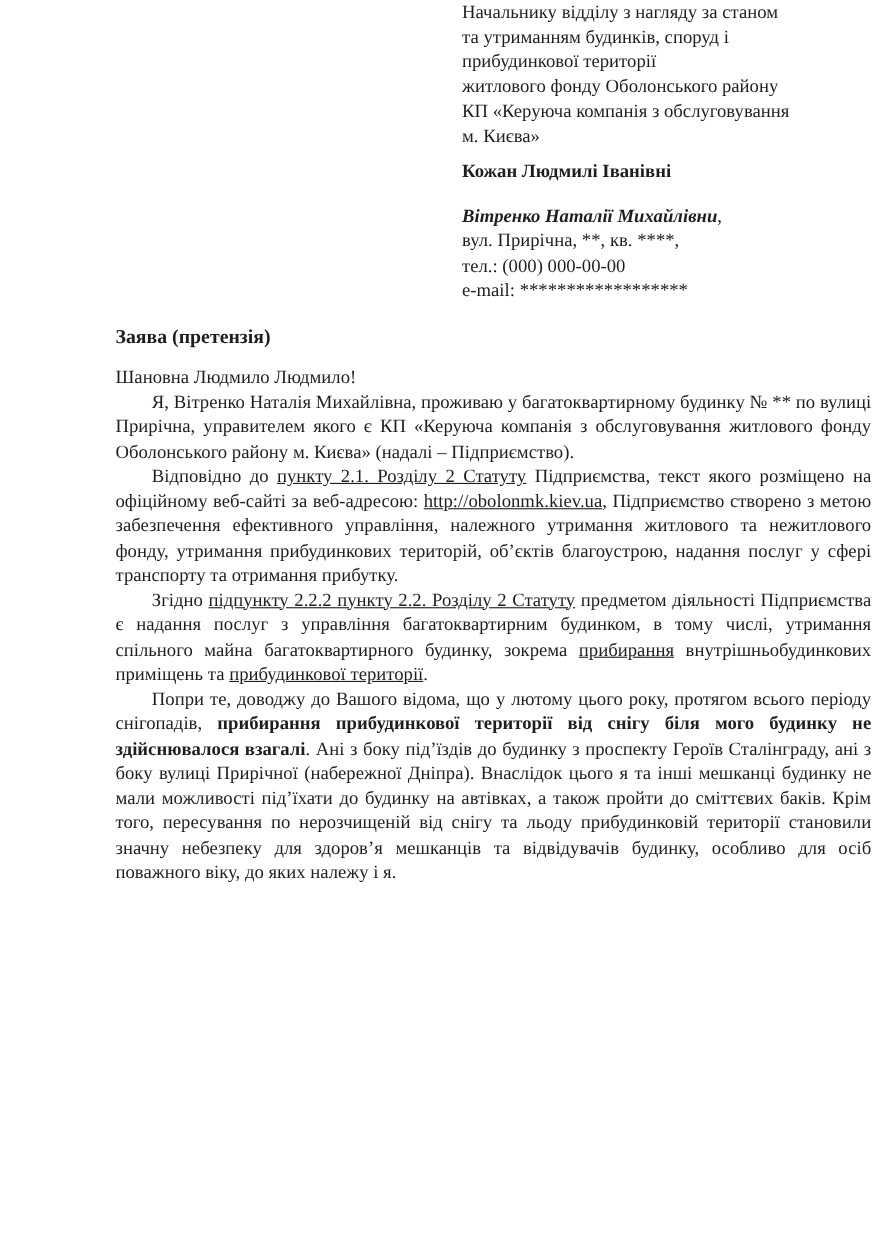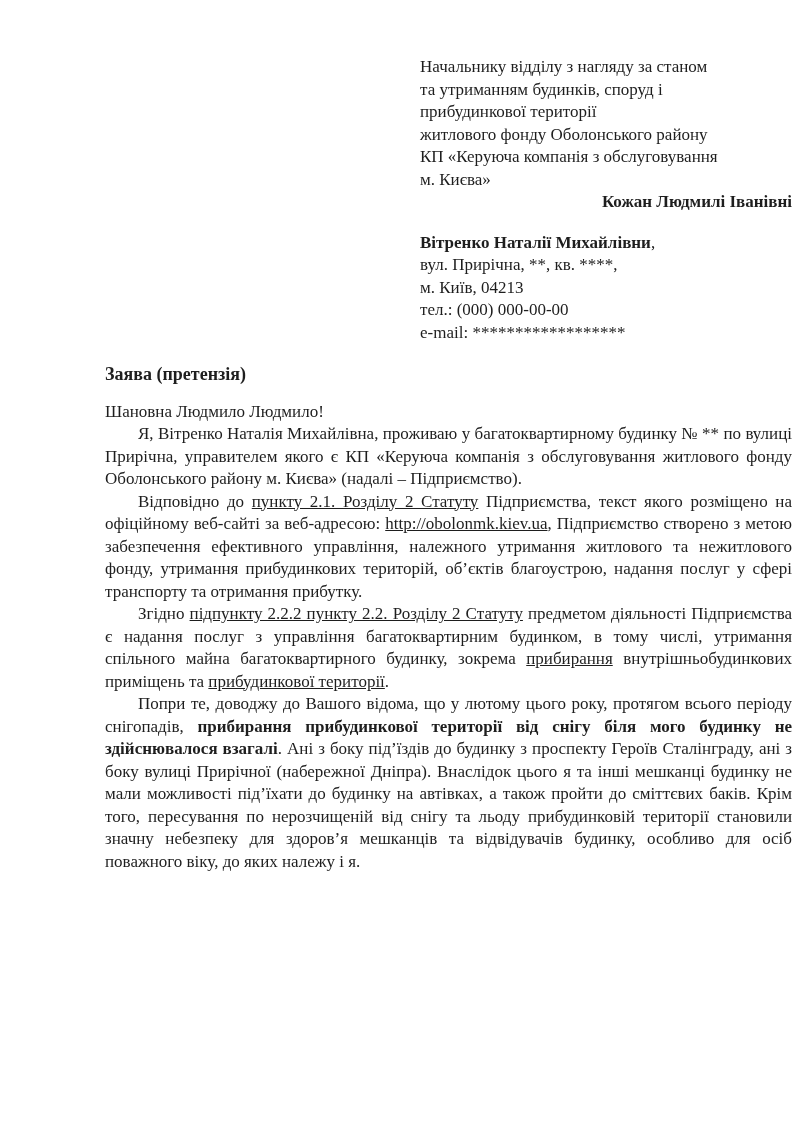--- a/index.html
+++ b/index.html
@@ -9,47 +9,47 @@
   }
   .page {
     position: relative;
     width: 800px;
     height: 1131px;
     box-sizing: border-box;
     background: #ffffff;
     color: #1e1e1e;
     font-family: "Liberation Serif", "DejaVu Serif", serif;
     overflow: hidden;
-    padding-top: 56px;
   }
   .content {
     margin-left: 105px;
     width: 687px;
     font-size: 17px;
     line-height: 22.5px;
   }
   
   .recipient {
     margin-left: 315px;
   }
   .recipient div {
     white-space: nowrap;
   }
   .addressee-name {
     font-weight: bold;
-    text-align: right;
+    margin-top: 10px;
   }
   .addressee-address {
     font-style: italic;
   }
   .sender-name-line {
     margin-top: 18px;
   }
   .sender-name-line .nm {
     font-weight: bold;
+    font-style: italic;
   }
   
   .doc-title {
     margin-top: 19px;
     text-align: left;
     font-weight: bold;
     font-size: 18px;
     line-height: 22.5px;
   }
   
@@ -76,21 +76,20 @@
       <div>та утриманням будинків, споруд і</div>
       <div>прибудинкової території</div>
       <div>житлового фонду Оболонського району</div>
       <div>КП «Керуюча компанія з обслуговування</div>
       <div>м. Києва»</div>
 
       <div class="addressee-name">Кожан Людмилі Іванівні</div>
 
       <div class="sender-name-line"><span class="nm">Вітренко Наталії Михайлівни</span><span>,</span></div>
       <div>вул. Прирічна, **, кв. ****,</div>
-      <div>м. Київ, 04213</div>
       <div>тел.: (000) 000-00-00</div>
       <div>e-mail: ******************</div>
     </div>
 
     <div class="doc-title">Заява (претензія)</div>
 
     <div class="salutation">Шановна Людмило Людмило!</div>
 
     <p class="body-par"><span>Я, Вітренко Наталія Михайлівна, проживаю у багатоквартирному будинку № ** по вулиці Прирічна, управителем якого є КП «Керуюча компанія з обслуговування житлового фонду Оболонського району м. Києва» (надалі – Підприємство).</span></p>
     <p class="body-par"><span>Відповідно до </span><span class="u">пункту 2.1. Розділу 2 Статуту</span><span> Підприємства, текст якого розміщено на офіційному веб-сайті за веб-адресою: </span><span class="u">http://obolonmk.kiev.ua</span><span>, Підприємство створено з метою забезпечення ефективного управління, належного утримання житлового та нежитлового фонду, утримання прибудинкових територій, об’єктів благоустрою, надання послуг у сфері транспорту та отримання прибутку.</span></p>

